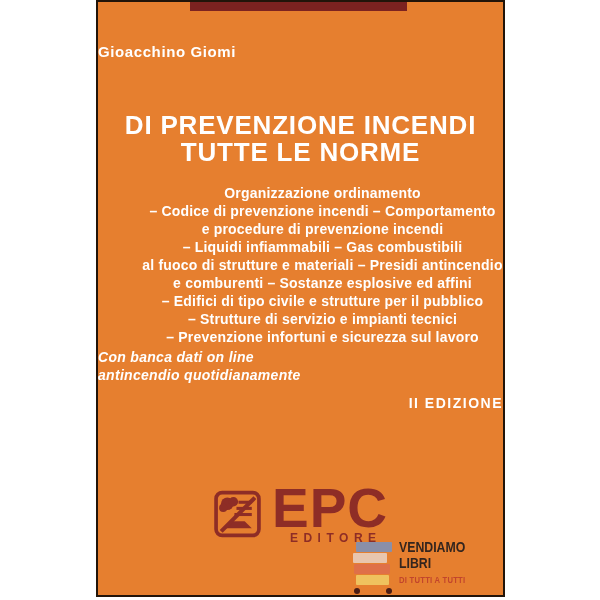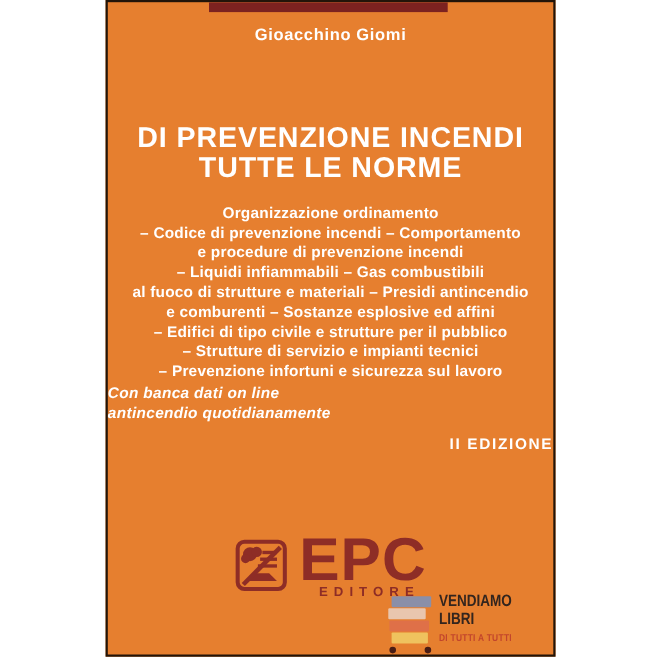--- a/index.html
+++ b/index.html
@@ -21,32 +21,33 @@
     background:var(--orange);box-sizing:border-box;
     border-left:2px solid var(--edge);border-right:2px solid var(--edge);
     border-bottom:2px solid var(--edge);border-top:2px solid var(--edge);
     overflow:hidden;
   }
   .spine-bar{
     position:absolute;left:92px;top:0;width:217px;height:9px;
     background:var(--maroon-bar);
   }
   .author{
-    position:absolute;top:21px;left:0;width:100%;text-align:center;
+    position:absolute;top:41px;left:0;width:100%;
     color:var(--white);font-weight:bold;font-size:15px;letter-spacing:.6px;
   }
   .title{
     position:absolute;top:110px;left:0;width:100%;text-align:center;
     color:var(--white);font-weight:bold;font-size:26px;line-height:27px;
     letter-spacing:.8px;
   }
   .topics{
     position:absolute;top:182px;left:0;width:100%;text-align:center;
     color:var(--white);font-weight:bold;font-size:14px;line-height:18px;
     letter-spacing:.2px;
+    padding-left:22px;
   }
   .tagline{
     position:absolute;top:346px;left:0;width:100%;text-align:left;
     color:var(--white);font-weight:bold;font-style:italic;font-size:14px;
     line-height:18px;letter-spacing:.3px;
   }
   .edition{
     position:absolute;top:393px;left:0;width:100%;text-align:right;
     color:var(--white);font-weight:bold;font-size:14px;letter-spacing:1.5px;
   }

